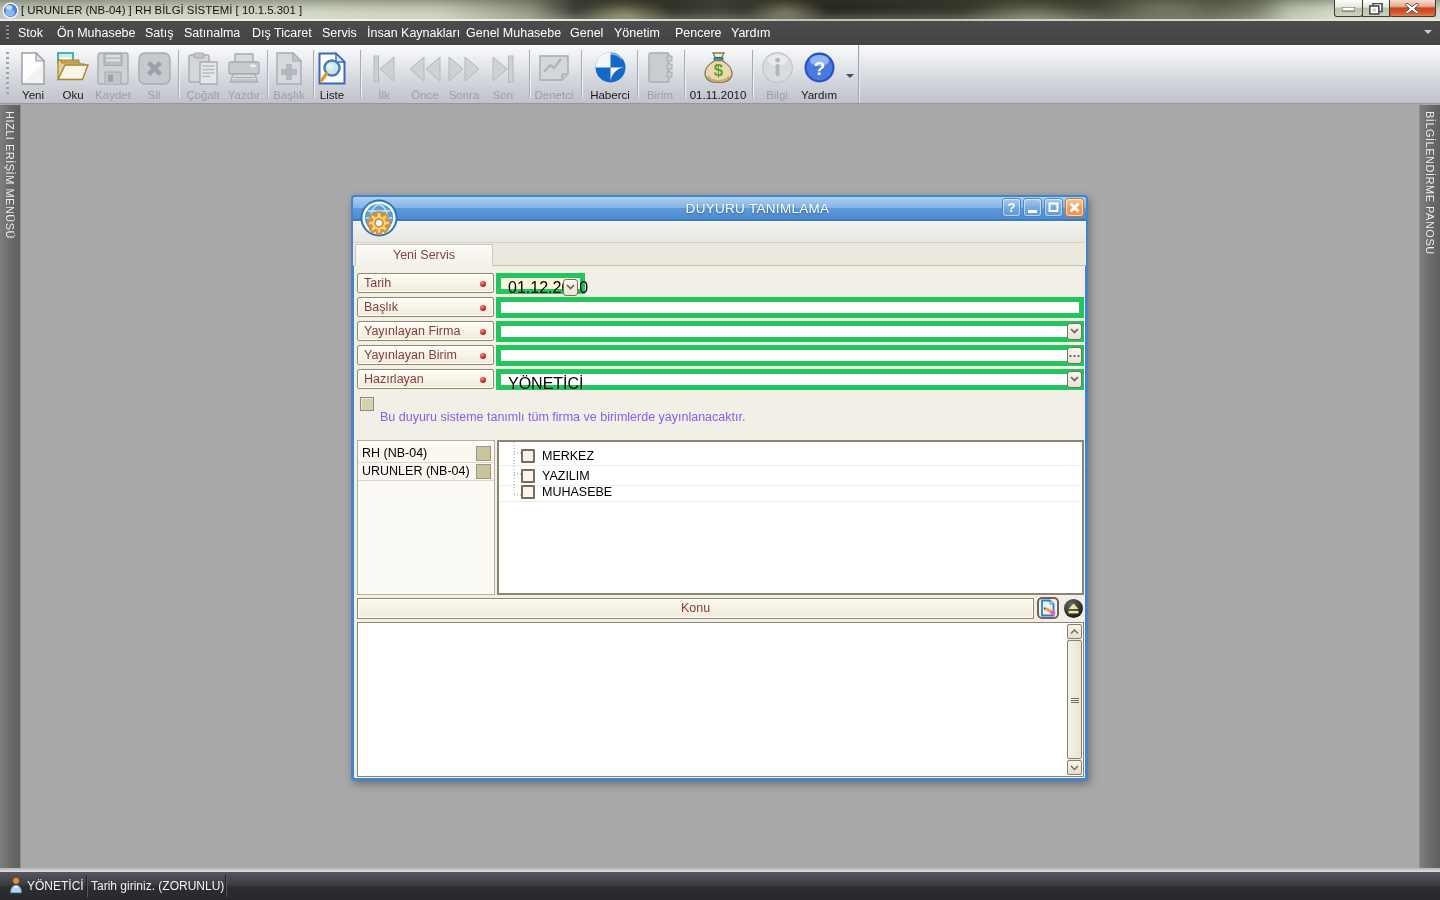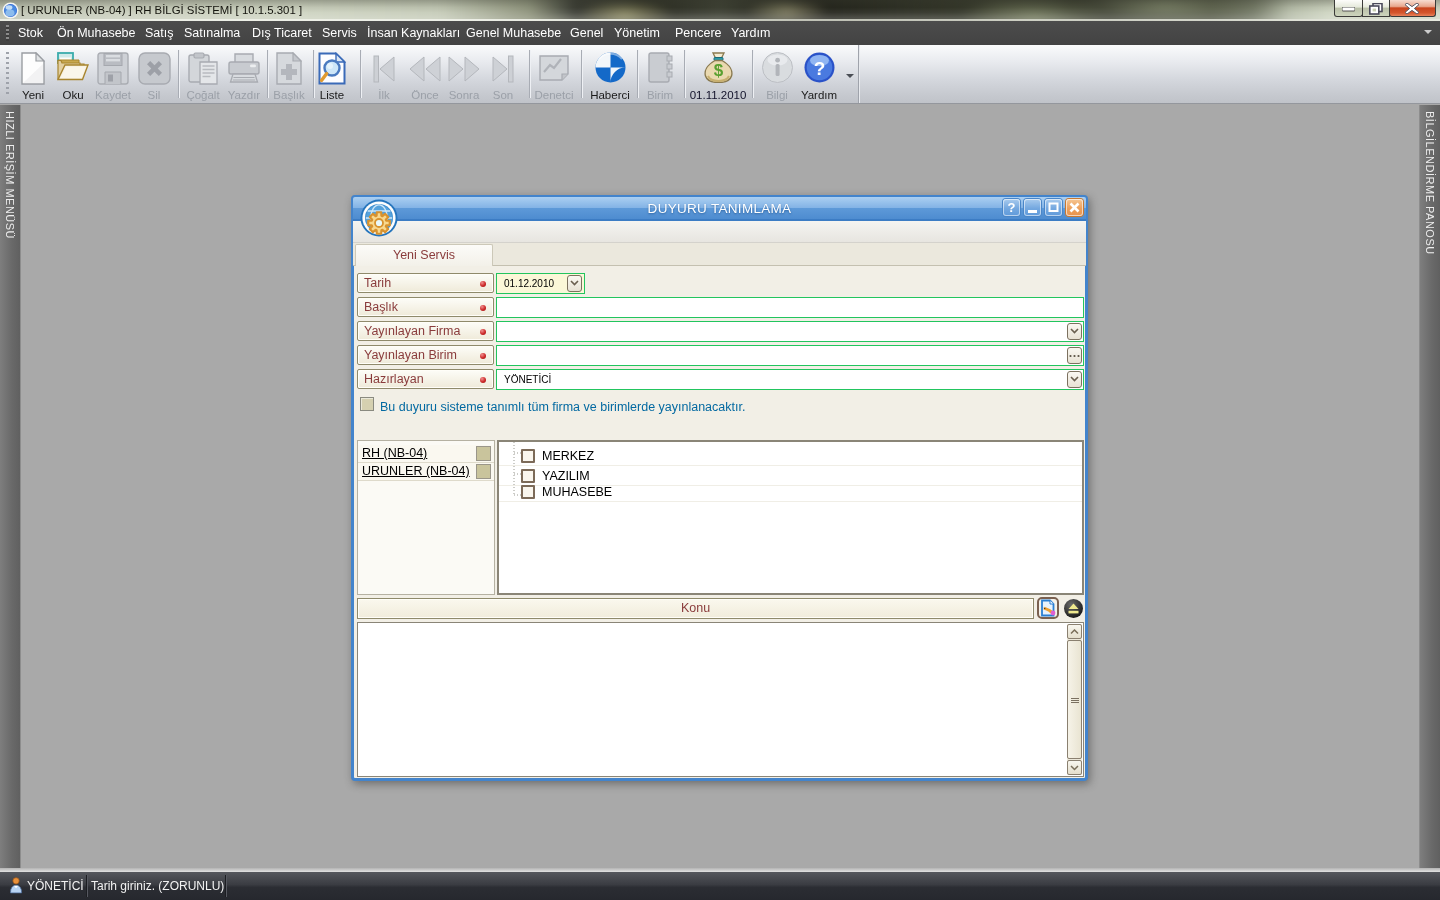--- a/index.html
+++ b/index.html
@@ -64,54 +64,54 @@
   color:#f2f2f2; font-size:12px; }
 #statusbar .sep { position:absolute; top:3px; width:1px; height:22px; background:#1c1e22; box-shadow:1px 0 0 #565860; }
 #statusbar .txt { position:absolute; top:7px; }
 
 
 #dlg { left:351px; top:195px; width:737px; height:586px; background:#f2efe6;
   border:3px solid #4384cc; border-radius:4px; box-shadow:2px 3px 9px rgba(40,40,40,.45); }
 #dlgtitle { left:-1px; top:-1px; width:733px; height:24px; border-radius:2px 2px 0 0;
   background:linear-gradient(#abcff1, #84b4e6 48%, #5d99d8 52%, #4e8cd0);
   border-bottom:2px solid #3c7cc4; }
-#dlgtitle .cap { position:absolute; width:100%; text-align:center; top:4px; color:#fff; font-size:13.5px; letter-spacing:.3px; text-shadow:0 1px 2px rgba(30,80,140,.7); }
+#dlgtitle .cap { position:absolute; width:100%; text-align:center; top:4px; color:#fff; font-size:13.5px; letter-spacing:.3px; text-shadow:0 1px 2px rgba(30,80,140,.7);margin-left:38px; }
 .dbtn { position:absolute; top:2px; width:17px; height:17px; border-radius:3px;
   background:linear-gradient(#a9cbee, #74a8e0 55%, #5f9ada);
   box-shadow:inset 0 0 0 1px rgba(255,255,255,.55), 0 0 0 1px #4a86c8;
   color:#fff; font-size:11px; font-weight:bold; text-align:center; line-height:17px; }
 .dbtn.x { background:linear-gradient(#f6c795, #eda05c 55%, #e8944e); box-shadow:inset 0 0 0 1px rgba(255,255,255,.6), 0 0 0 1px #c87830; }
 
 #dlgico { left:6px; top:1px; z-index:5; }
 
 #formtop { left:-1px; top:23px; width:733px; height:22px; background:linear-gradient(#f5f4f1,#e7e5e0); border-bottom:1px solid #d4d2cc; }
 #tabstrip { left:-1px; top:45px; width:733px; height:23px; background:#ebe8dd; border-bottom:1px solid #c4c0b0; }
 #tab1 { position:absolute; left:2px; top:1px; width:138px; height:22px; background:linear-gradient(#fcfbf8,#f3f1e9);
   border:1px solid #ccc8b8; border-bottom:none; border-radius:2px 2px 0 0;
   color:#8a3c3c; font-size:12.5px; text-align:center; line-height:21px; }
 
 .lrow { left:3px; width:137px; height:20px; background:linear-gradient(#fdfdf8,#efead9);
   border:1px solid #8f8a6b; border-radius:2px; box-shadow:inset 0 0 0 1px #fffef8;
   color:#8a3c3c; font-size:12.5px; line-height:18px; padding-left:6px; }
 .reddot { position:absolute; right:7px; top:7px; width:6px; height:6px; border-radius:50%;
   background:radial-gradient(circle at 35% 30%, #f09090, #cc2828 55%, #981010); }
-.inp { left:142px; background:#fff; border:1px solid #22c55e; height:21px; font-size:10px; color:#000; line-height:19px; padding-left:7px; }
+.inp { left:142px; background:#fff; border:5px solid #22c55e; height:21px; font-size:16px; color:#000; line-height:19px; padding-left:7px; }
 .ddbtn { position:absolute; width:15px; height:17px; border:1px solid #7c715f; border-radius:3px;
   background:linear-gradient(#faf8f2,#e8e2d4); color:#6a5f4f; text-align:center; }
 .ddbtn svg { display:block; margin:4px auto 0; }
 
 #chkrow { left:6px; top:199px; width:14px; height:14px; background:#d5d0b0; border:1px solid #8a8a80; box-shadow:inset 1px 1px 0 rgba(255,255,255,.5); }
-#chktxt { left:26px; top:202px; font-size:12.5px; color:#0369a1; }
+#chktxt { left:26px; top:212px; font-size:12.5px; color:#8b5cf6; }
 
 #hdrbar { left:3px; top:220px; width:727px; height:20px; background:linear-gradient(#faf8ee,#f1ecdb);
   border:1px solid #8f8a6b; box-shadow:inset 0 0 0 1px #fffef8;
   color:#8a3c3c; font-size:12.5px; text-align:center; line-height:18px; }
 
 #firmpanel { left:3px; top:242px; width:138px; height:155px; background:#fbfaf5; border:1px solid #b5b1a2; }
-.firmrow { position:absolute; left:0; width:136px; height:18px; border-bottom:1px solid #dedacb; font-size:12.5px; color:#000; line-height:17px; padding-left:4px; background:#faf8f0;text-decoration:underline; }
+.firmrow { position:absolute; left:0; width:136px; height:18px; border-bottom:1px solid #dedacb; font-size:12.5px; color:#000; line-height:17px; padding-left:4px; background:#faf8f0; }
 .firmchk { position:absolute; right:3px; top:1px; width:15px; height:15px; background:#c9c49c; border:1px solid #9a968a; }
 
 #treepanel { left:143px; top:242px; width:587px; height:155px; background:#fff; border:2px solid #8a8577; }
 .treerow { position:absolute; left:0; width:583px; border-bottom:1px solid #f0eee6; height:20px; }
 .treechk { position:absolute; left:22px; top:3px; width:14px; height:14px; background:#faf6ee; border:2px solid #7c6a58; border-radius:1px; }
 .treelbl { position:absolute; left:43px; top:3px; font-size:12.5px; color:#000; }
 
 #konubar { left:3px; top:400px; width:677px; height:21px; background:linear-gradient(#faf8ee,#f1ecdb);
   border:1px solid #8f8a6b; box-shadow:inset 0 0 0 1px #fffef8;
   color:#8a3c3c; font-size:12.5px; text-align:center; line-height:19px; }

